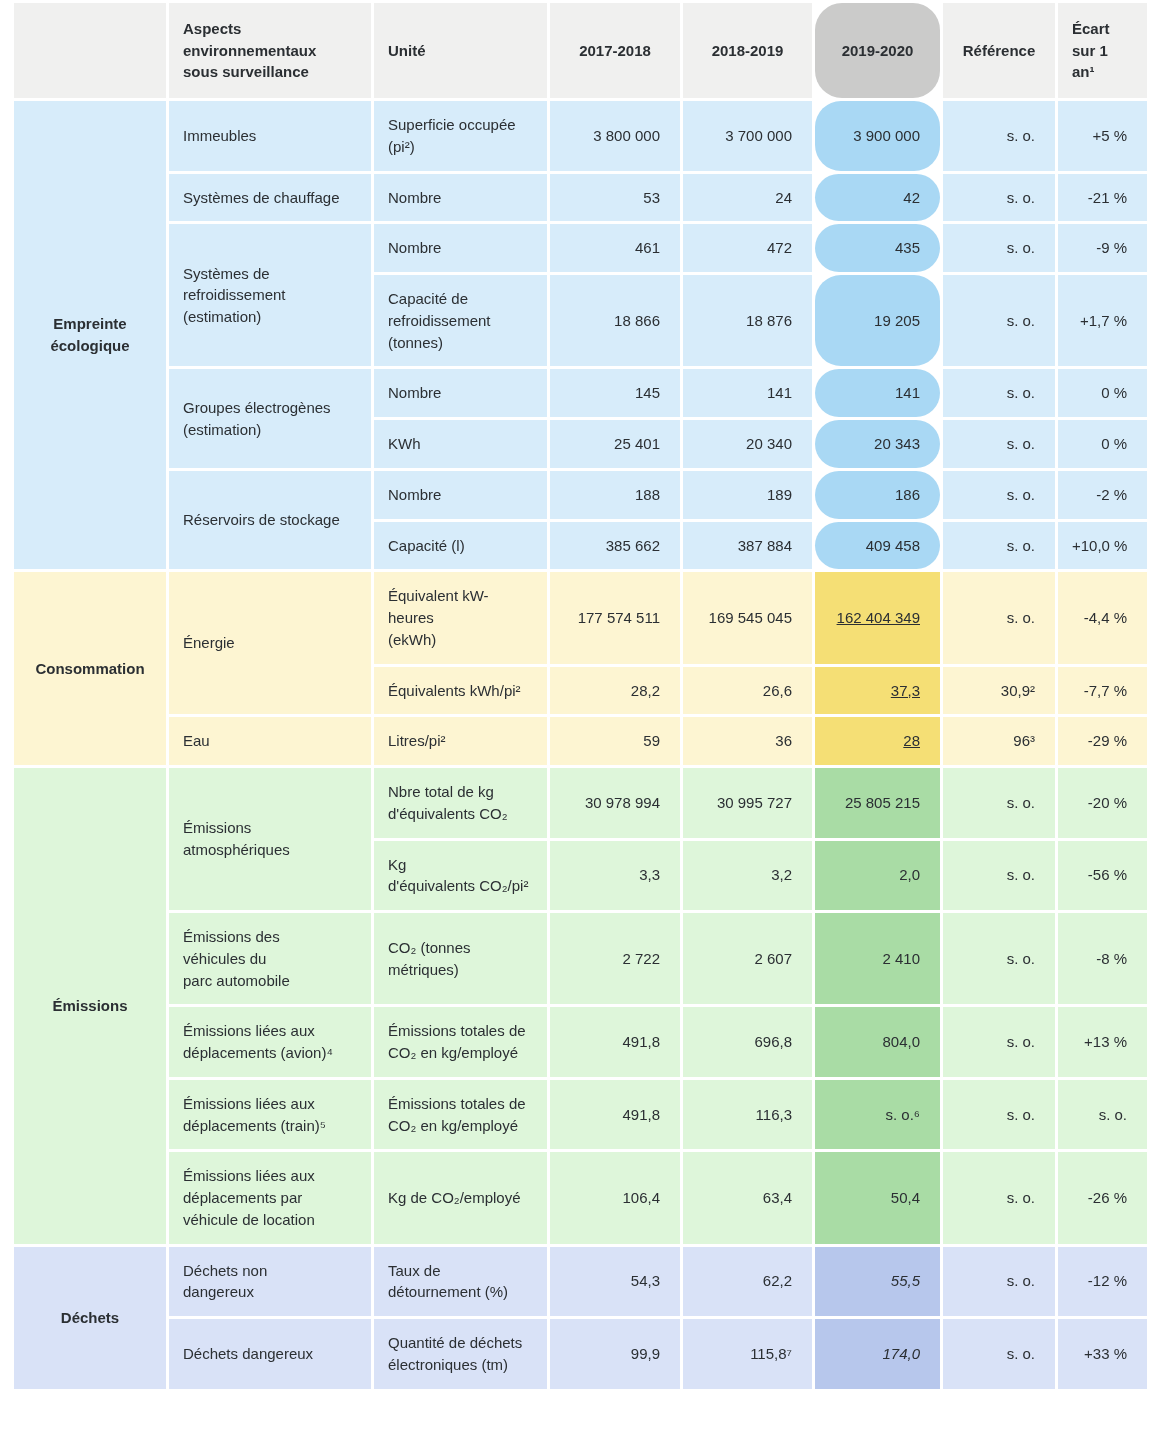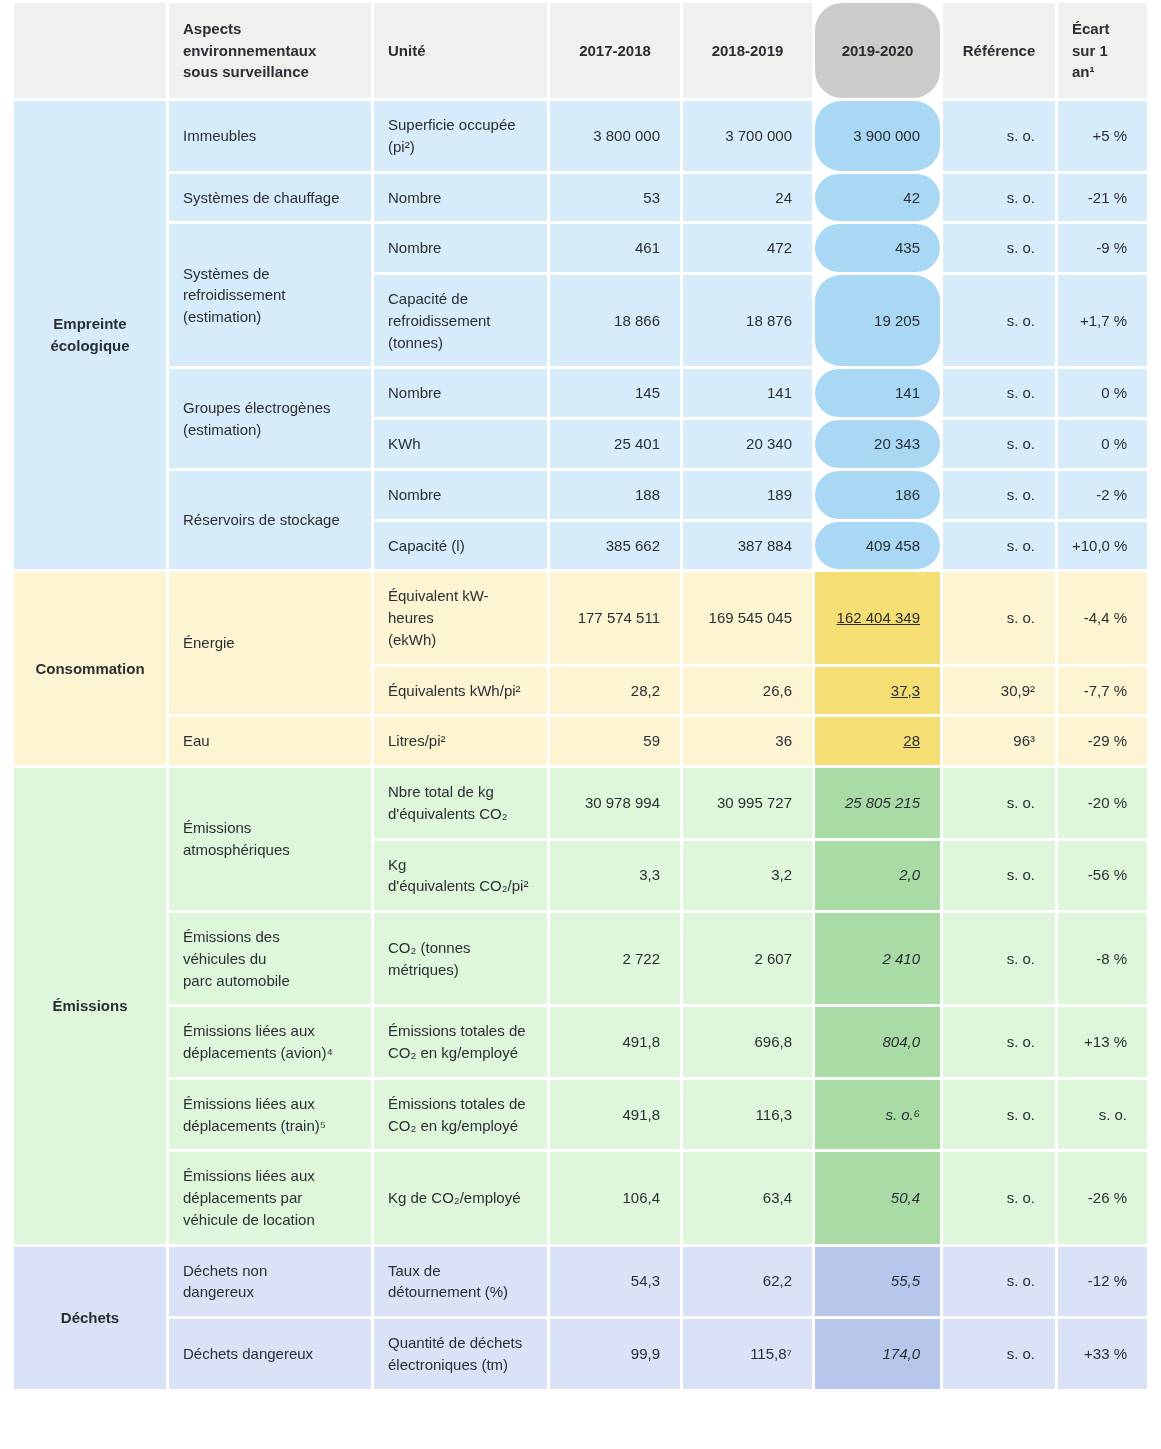--- a/index.html
+++ b/index.html
@@ -18,21 +18,21 @@
   .cell{padding:13px 14px;font-size:15px;line-height:1.45;font-weight:normal;}
   thead tr{height:95px;}
   .head{background:var(--header-bg);font-weight:bold;white-space:pre-line;text-align:left;}
   .head.center{text-align:center;}
   .head.hi-head{background:var(--header-highlight-bg);border-radius:27px;}
   .section-cell{font-weight:bold;text-align:center;white-space:pre-line;margin-left:8px;}
   .aspect-cell,.unit-cell{text-align:left;white-space:pre-line;}
   .num{text-align:right;white-space:nowrap;padding-right:20px;}
   .pale-blue{background:var(--blue-pale);}   .hi-blue{background:var(--blue-highlight);border-radius:26px;}
   .pale-yellow{background:var(--yellow-pale);} .hi-yellow{background:var(--yellow-highlight);text-decoration:underline;}
-  .pale-green{background:var(--green-pale);}  .hi-green{background:var(--green-highlight);font-style:italic;}
+  .pale-green{background:var(--green-pale);}  .hi-green{background:var(--green-highlight);}
   .pale-purple{background:var(--purple-pale);} .hi-purple{background:var(--purple-highlight);font-style:italic;}
 </style>
 </head>
 <body>
 
 <div class="page">
   <table>
     <colgroup>
       <col style="width:152px">
         <col style="width:202px">

